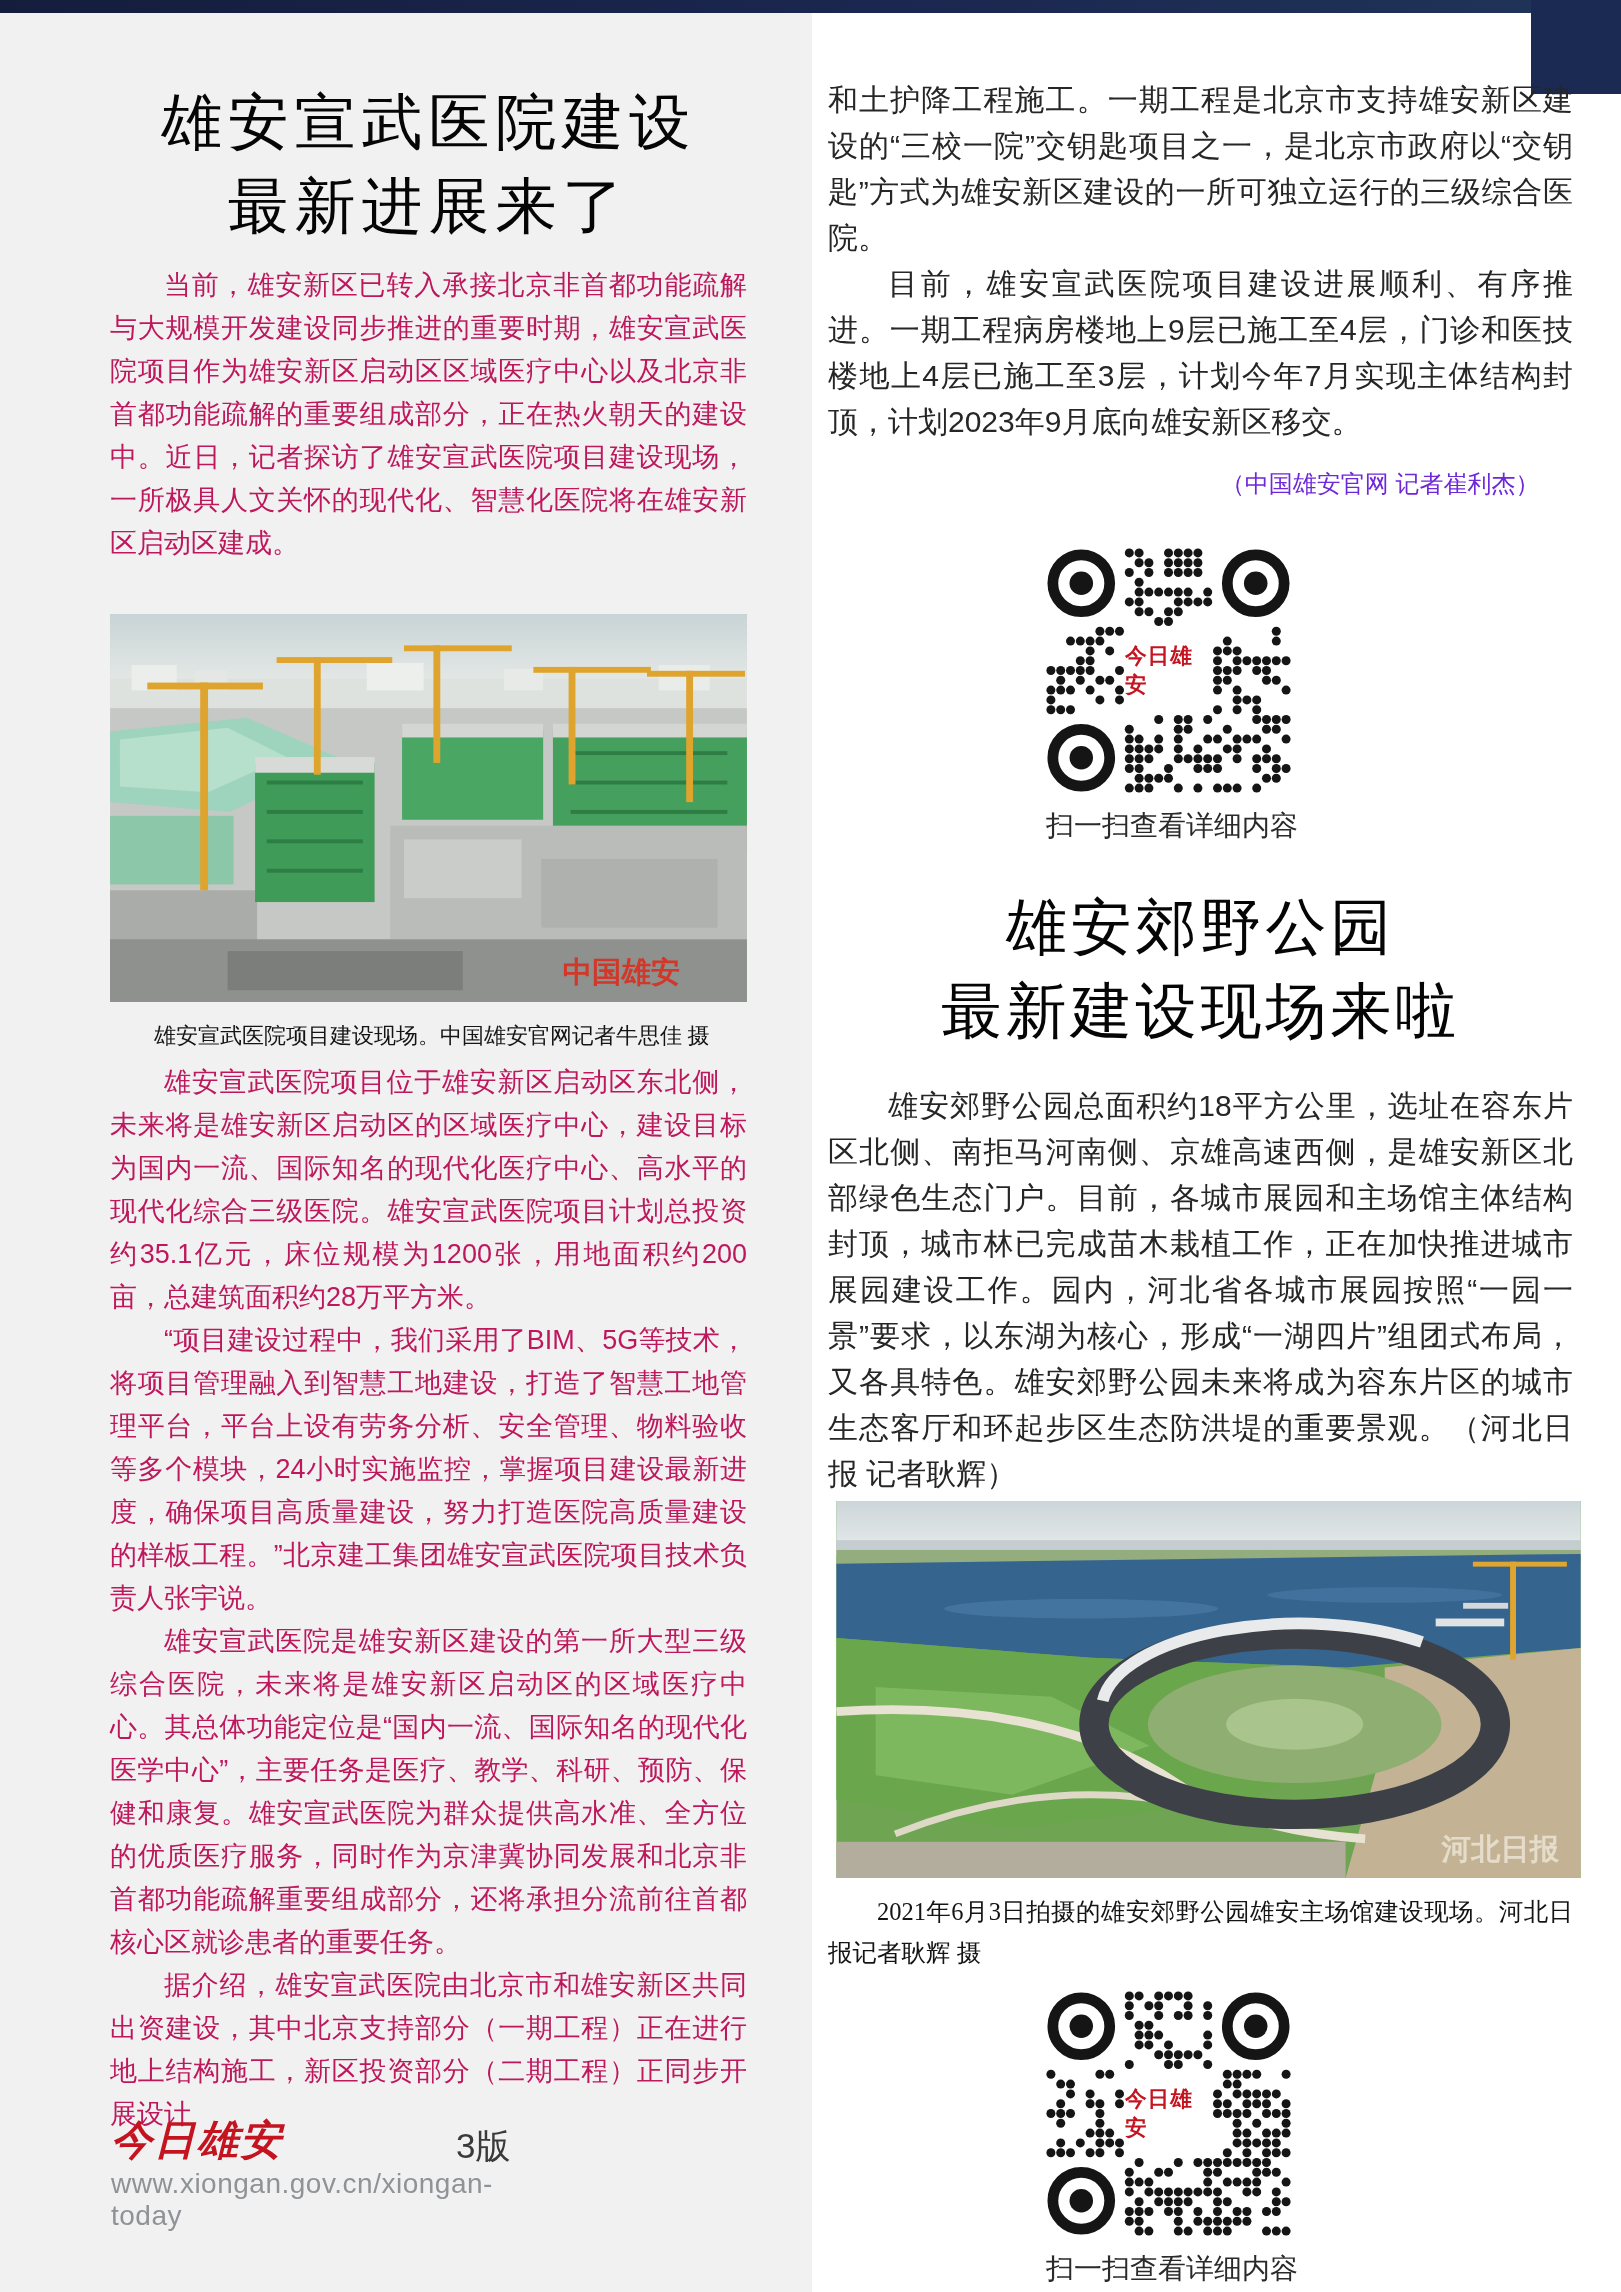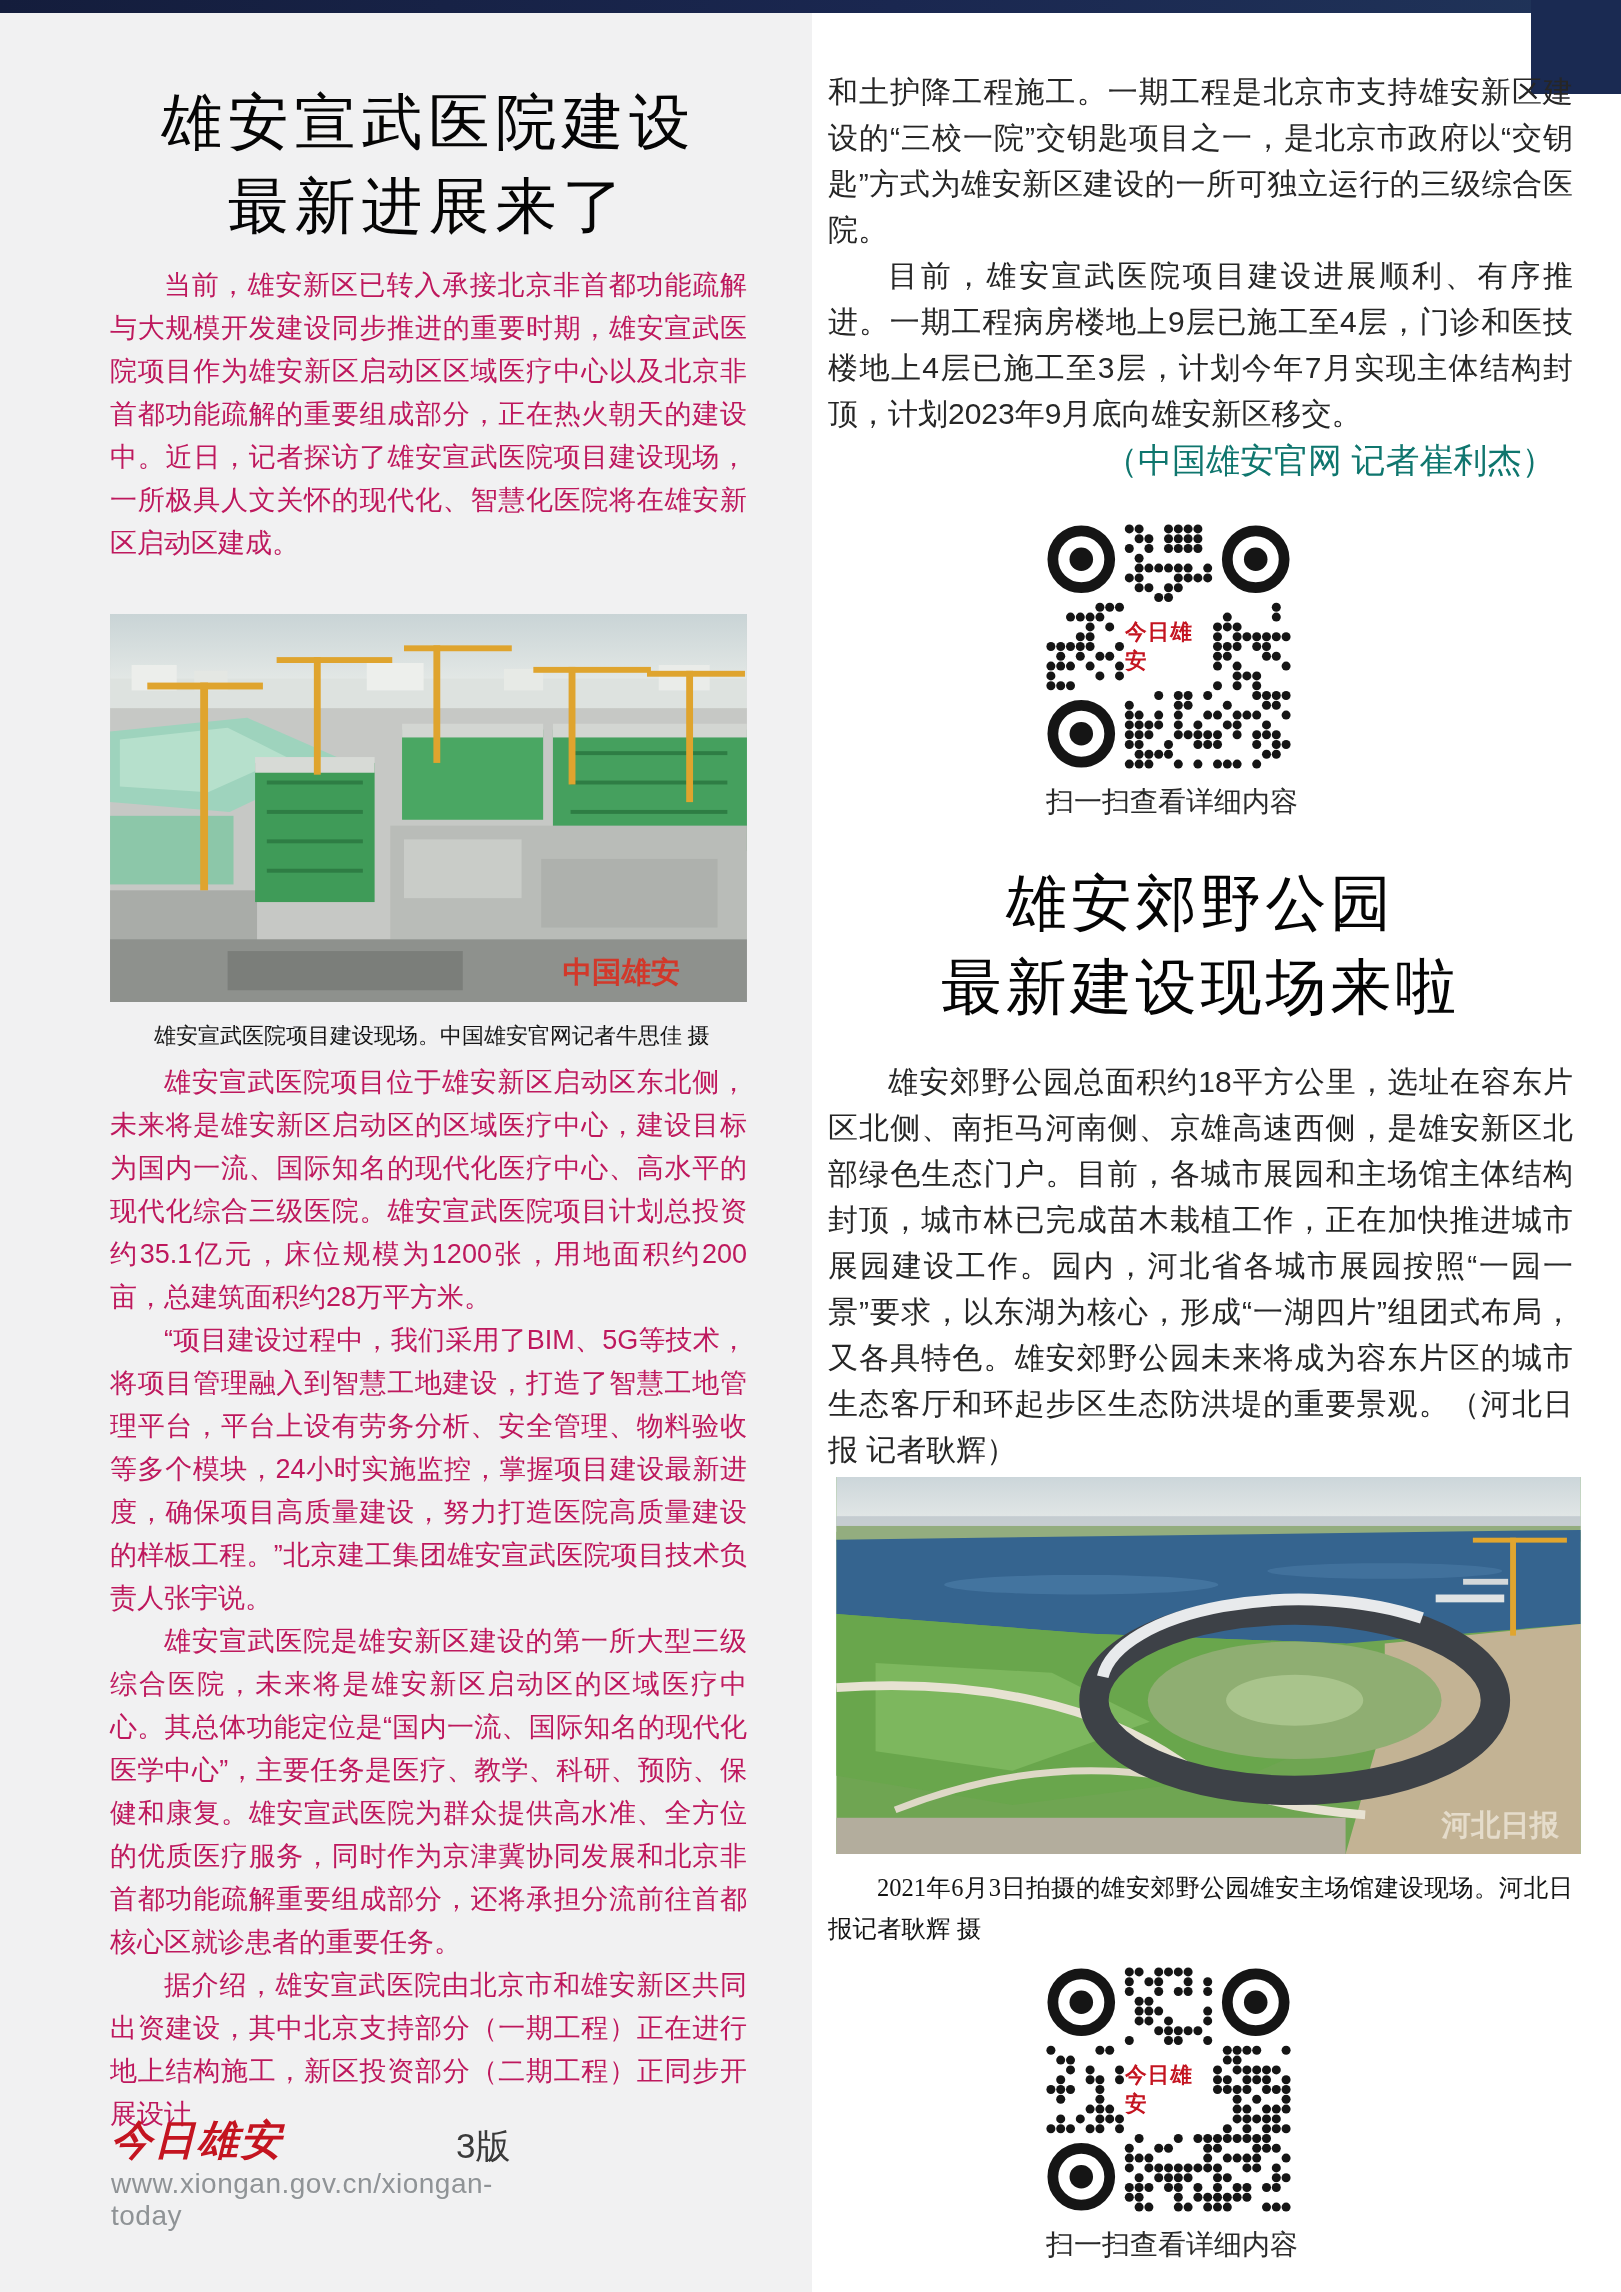--- a/index.html
+++ b/index.html
@@ -15,24 +15,24 @@
   .col-left{position:absolute;left:110px;top:69px;width:637px;}
   .headline{font-family:"Liberation Serif","DejaVu Serif",serif;font-weight:400;color:#050505;
             font-size:61px;line-height:84px;letter-spacing:5.9px;text-align:center;margin:11.8px 0 15.7px;}
   .body-text{font-size:27px;line-height:43px;text-align:justify;margin:0;text-indent:2em;color:#be185d;}
   .photo-fig{margin:49px 0 0;width:637px;height:388px;}
   .photo-fig svg{display:block;}
   .photo-caption{font-family:"Liberation Serif","DejaVu Serif",serif;font-size:22px;line-height:39px;
                  color:#141414;margin:13.7px 0 5.9px;text-indent:2em;}
 
   
-  .col-right{position:absolute;left:828px;top:69px;width:745px;}
+  .col-right{position:absolute;left:828px;top:77px;width:745px;}
   .body-text2{font-size:30px;line-height:46px;text-align:justify;margin:0;color:#262626;}
   .indent2{text-indent:2em;}
-  .byline{font-size:34px;line-height:46px;margin:0;text-align:right;padding-right:17.6px;color:#0f766e;}
+  .byline{font-size:24px;line-height:46px;margin:16px;text-align:right;padding-right:17.6px;color:#6d28d9;}
 
   .qr-wrap{position:relative;width:245px;margin:41px 0 0 218px;}
   .qr-wrap svg{display:block;}
   .qr-label{position:absolute;left:79px;top:79px;width:86px;height:86px;background:#ffffff;
             display:flex;align-items:center;justify-content:center;
             font-family:"Liberation Serif","DejaVu Serif",serif;font-weight:bold;
             font-size:21.6px;color:#c41420;letter-spacing:1px;}
   .qr-caption{font-size:28px;color:#2a2a2a;margin:13.7px 0 0;width:245px;margin-left:218px;text-align:center;white-space:nowrap;}
 
   .headline2{font-family:"Liberation Serif","DejaVu Serif",serif;font-weight:400;color:#050505;

